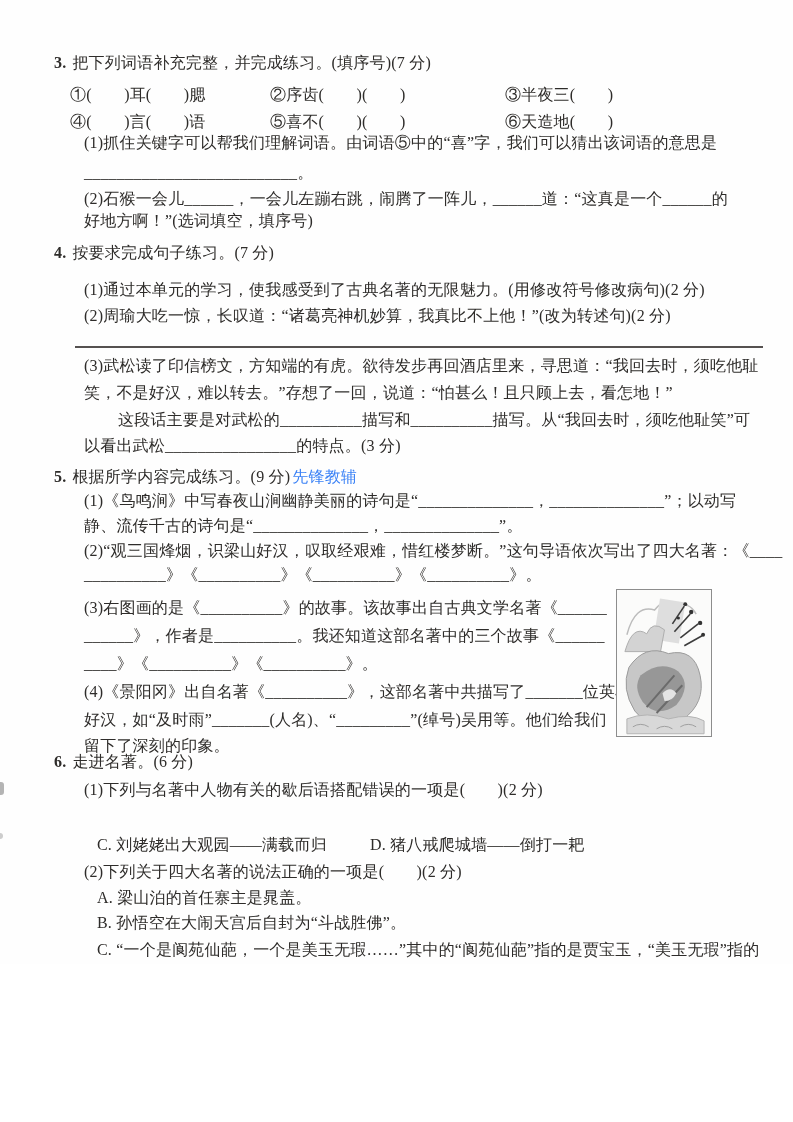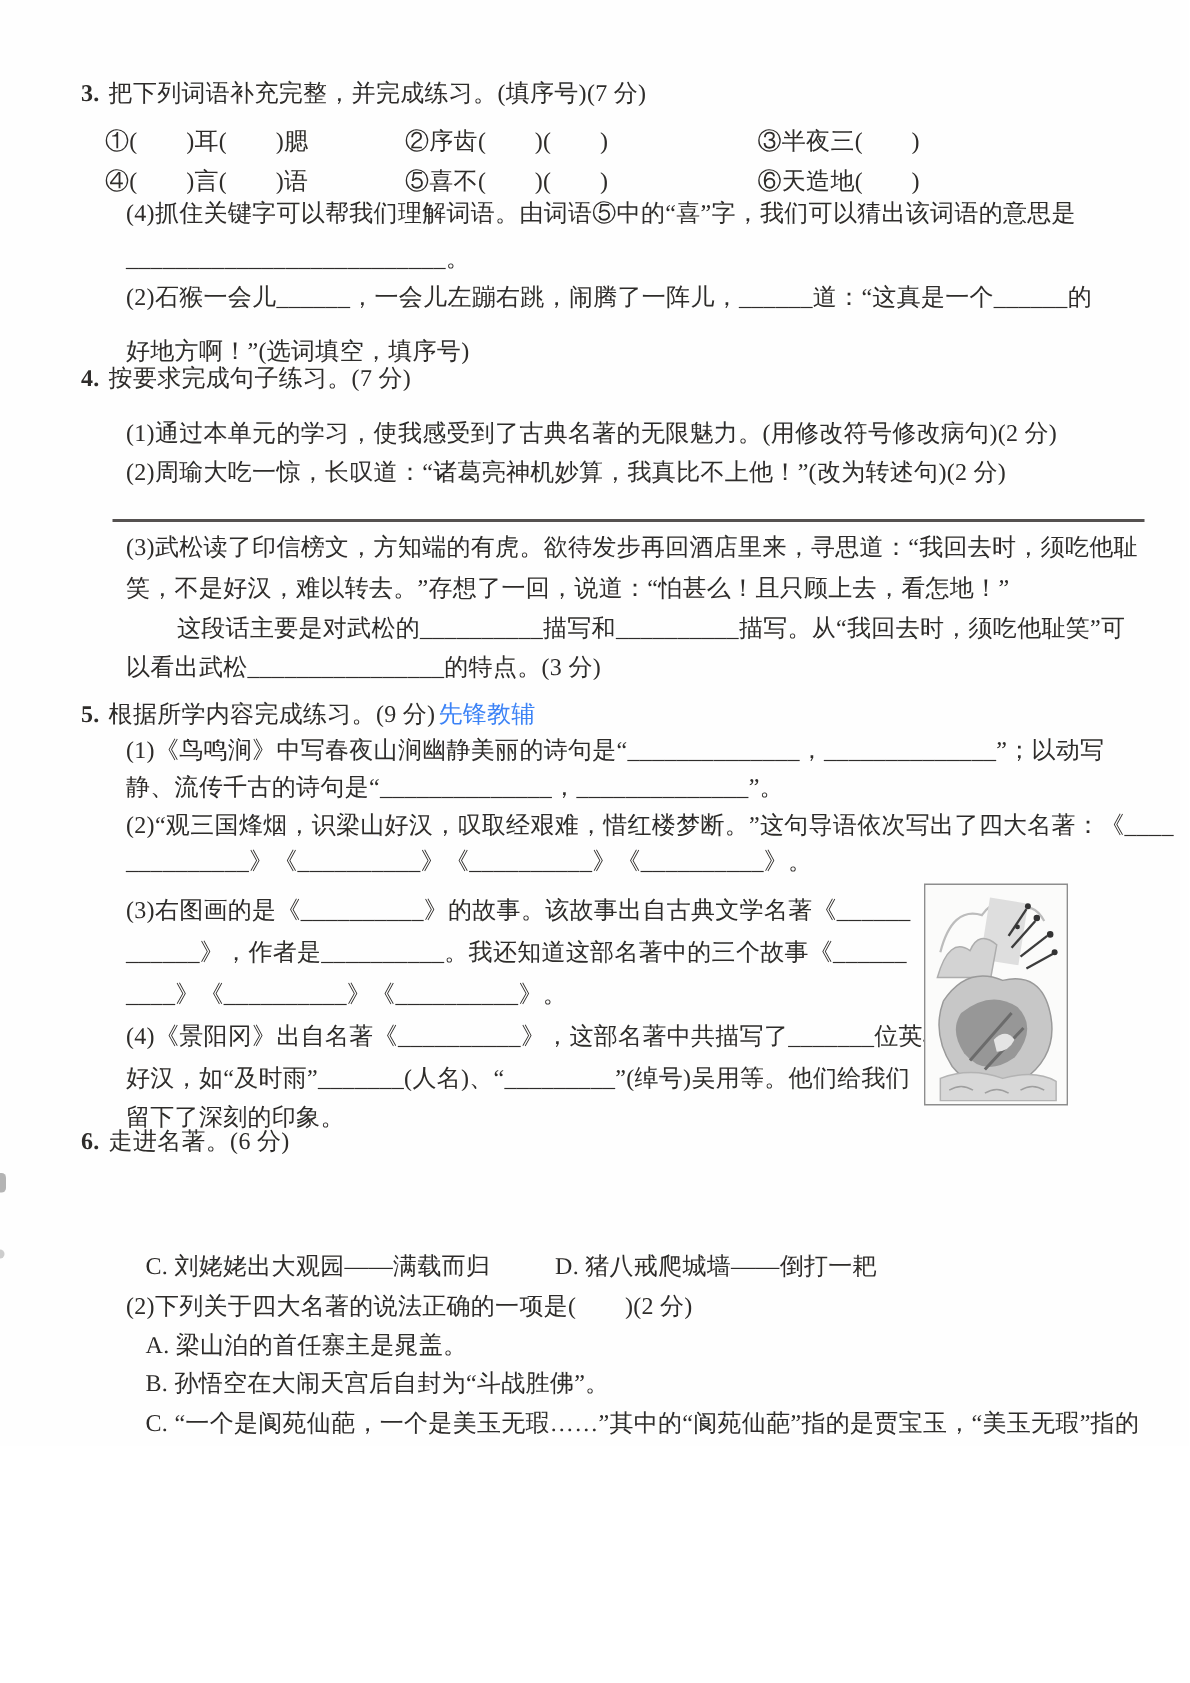--- a/index.html
+++ b/index.html
@@ -49,24 +49,24 @@
 
 <div class="page">
 
   <div class="ln" style="left:54px;top:50px"><span class="num">3.</span><span>把下列词语补充完整，并完成练习。(填序号)(7 分)</span></div>
   <div class="ln" style="left:70px;top:82px">①(　　)耳(　　)腮</div>
   <div class="ln" style="left:270px;top:82px">②序齿(　　)(　　)</div>
   <div class="ln" style="left:505px;top:82px">③半夜三(　　)</div>
   <div class="ln" style="left:70px;top:109px">④(　　)言(　　)语</div>
   <div class="ln" style="left:270px;top:109px">⑤喜不(　　)(　　)</div>
   <div class="ln" style="left:505px;top:109px">⑥天造地(　　)</div>
-  <div class="ln" style="left:84px;top:130px">(4)抓住关键字可以帮我们理解词语。由词语⑤中的“喜”字，我们可以猜出该词语的意思是</div>
+  <div class="ln" style="left:84px;top:130px">(1)抓住关键字可以帮我们理解词语。由词语⑤中的“喜”字，我们可以猜出该词语的意思是</div>
   <div class="ln" style="left:84px;top:160px">__________________________。</div>
   <div class="ln" style="left:84px;top:186px">(2)石猴一会儿______，一会儿左蹦右跳，闹腾了一阵儿，______道：“这真是一个______的</div>
-  <div class="ln" style="left:84px;top:222px">好地方啊！”(选词填空，填序号)</div>
+  <div class="ln" style="left:84px;top:208px">好地方啊！”(选词填空，填序号)</div>
 
   <div class="ln" style="left:54px;top:240px"><span class="num">4.</span><span>按要求完成句子练习。(7 分)</span></div>
   <div class="ln" style="left:84px;top:277px">(1)通过本单元的学习，使我感受到了古典名著的无限魅力。(用修改符号修改病句)(2 分)</div>
   <div class="ln" style="left:84px;top:303px">(2)周瑜大吃一惊，长叹道：“诸葛亮神机妙算，我真比不上他！”(改为转述句)(2 分)</div>
   <div class="answer-rule"></div>
   <div class="ln" style="left:84px;top:353px">(3)武松读了印信榜文，方知端的有虎。欲待发步再回酒店里来，寻思道：“我回去时，须吃他耻</div>
   <div class="ln" style="left:84px;top:380px">笑，不是好汉，难以转去。”存想了一回，说道：“怕甚么！且只顾上去，看怎地！”</div>
   <div class="ln" style="left:118px;top:407px">这段话主要是对武松的__________描写和__________描写。从“我回去时，须吃他耻笑”可</div>
   <div class="ln" style="left:84px;top:433px">以看出武松________________的特点。(3 分)</div>
 
@@ -107,20 +107,21 @@
         <line x1="30" y1="118" x2="58" y2="86"></line>
         <line x1="40" y1="124" x2="66" y2="96"></line>
       </g>
       <path d="M46,104 Q54,96 60,104 Q56,112 48,112 Z" fill="#e4e4e4"></path>
       <path d="M10,130 Q30,122 52,130 Q74,124 88,132 L88,145 L10,145 Z" fill="#d8d8d8" stroke="#b3b3b3" stroke-width="1"></path>
       <path d="M16,138 q8,-5 16,0 M40,140 q8,-5 16,0 M64,138 q8,-5 16,0" fill="none" stroke="#9f9f9f" stroke-width="1"></path>
     </svg>
   </div>
 
   <div class="ln" style="left:54px;top:749px"><span class="num">6.</span><span>走进名著。(6 分)</span></div>
+  <div class="ln" style="left:84px;top:777px">(1)下列与名著中人物有关的歇后语搭配错误的一项是(　　)(2 分)</div>
   <div class="ln" style="left:97px;top:832px">C. 刘姥姥出大观园——满载而归</div>
   <div class="ln" style="left:370px;top:832px">D. 猪八戒爬城墙——倒打一耙</div>
   <div class="ln" style="left:84px;top:859px">(2)下列关于四大名著的说法正确的一项是(　　)(2 分)</div>
   <div class="ln" style="left:97px;top:885px">A. 梁山泊的首任寨主是晁盖。</div>
   <div class="ln" style="left:97px;top:910px">B. 孙悟空在大闹天宫后自封为“斗战胜佛”。</div>
   <div class="ln" style="left:97px;top:937px">C. “一个是阆苑仙葩，一个是美玉无瑕……”其中的“阆苑仙葩”指的是贾宝玉，“美玉无瑕”指的</div>
   <div class="ln" style="left:127px;top:964px">是林黛玉。</div>
   <div class="ln" style="left:97px;top:990px">D. 《三国演义》中《火烧赤壁》《空城计》《七擒孟获》等故事都与诸葛亮有关，显示出了诸葛亮的神</div>
   <div class="ln" style="left:127px;top:1017px">机妙算。</div>
 

